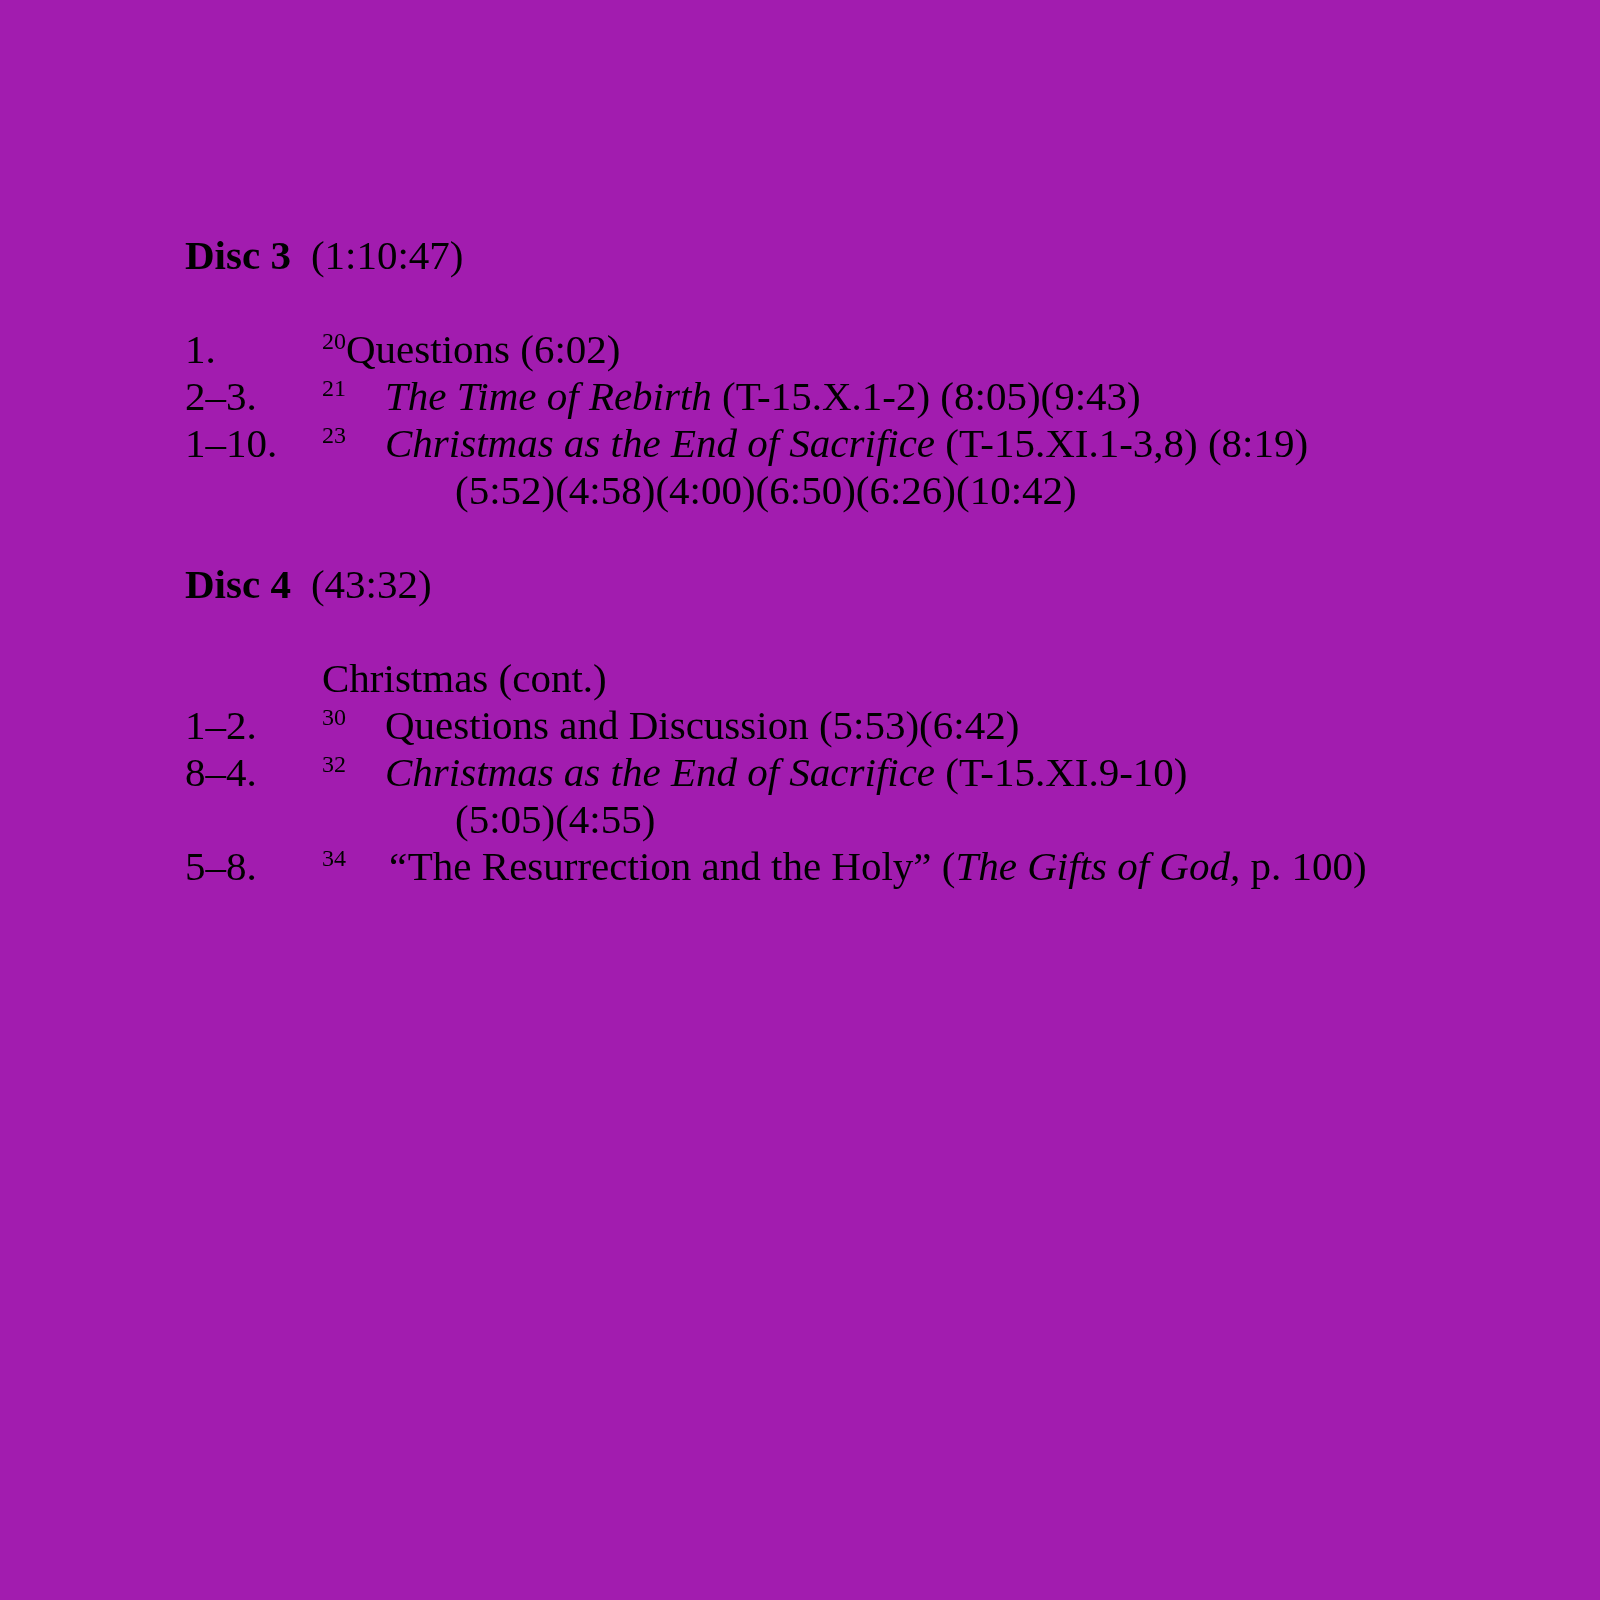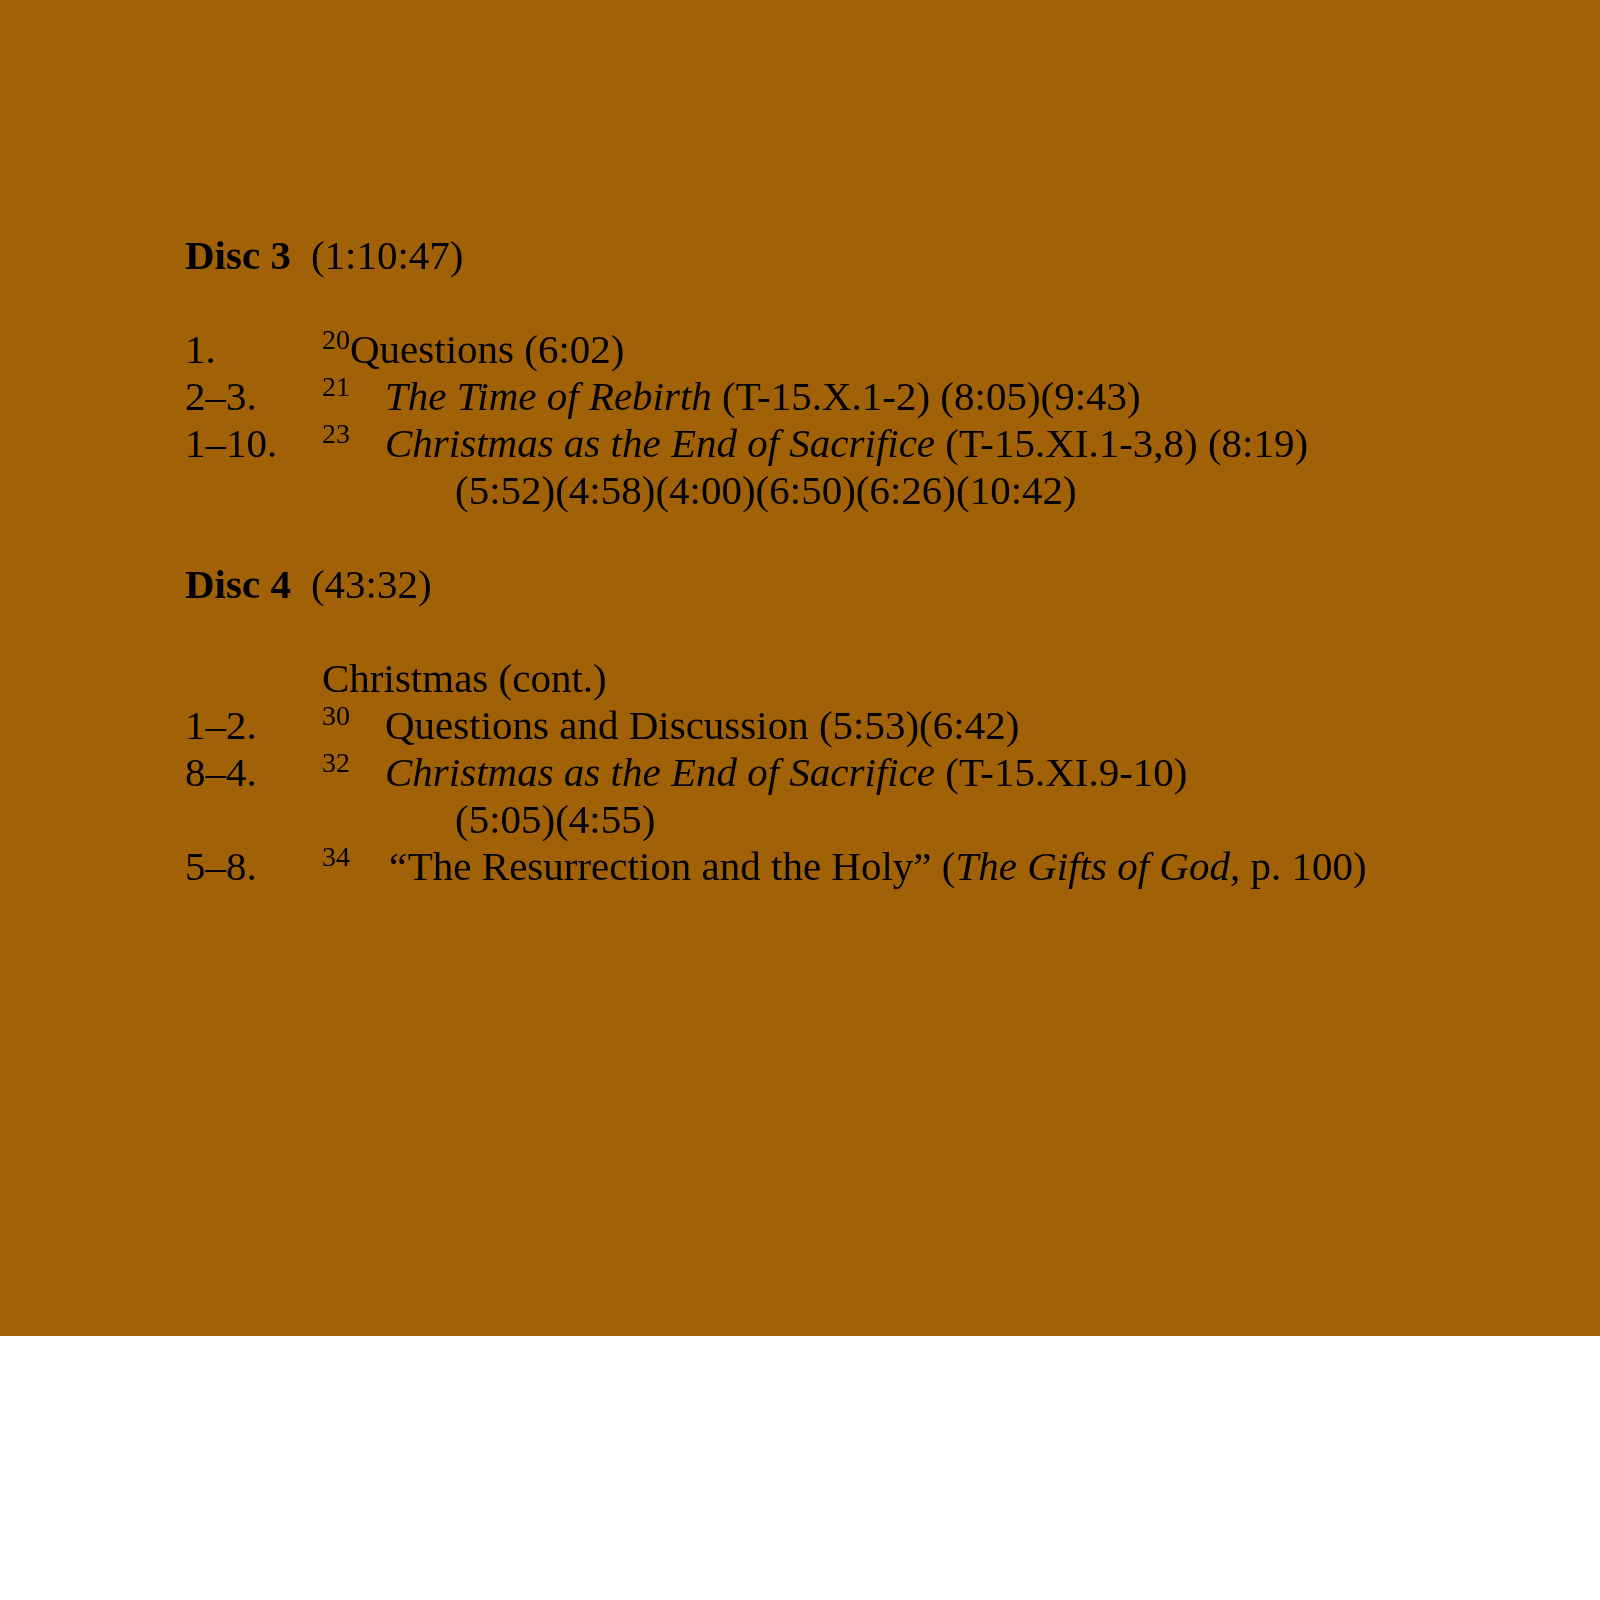--- a/index.html
+++ b/index.html
@@ -3,22 +3,22 @@
 <meta charset="utf-8">
 <style>
   html, body {
     margin: 0;
     padding: 0;
     background: #ffffff;
   }
   .page {
     position: relative;
     width: 1600px;
-    height: 1336px;
-    background: #a16207;
+    height: 1600px;
+    background: #a21caf;
     overflow: hidden;
   }
   .content {
     box-sizing: border-box;
     padding: 232px 40px 0 185px;
     font-family: "Liberation Serif", "DejaVu Serif", serif;
     font-size: 41px;
     line-height: 47px;
     color: #000000;
     width: 1600px;
@@ -40,21 +40,21 @@
   }
   .num {
     display: inline-block;
     width: 137px;
   }
   .suptab {
     display: inline-block;
     width: 63px;
   }
   .sup {
-    font-size: 28px;
+    font-size: 24px;
     line-height: 0;
     position: relative;
     top: -14px;
     text-align: center;
   }
   .row.note {
     padding-left: 137px;
   }
   .row.times {
     padding-left: 270px;

